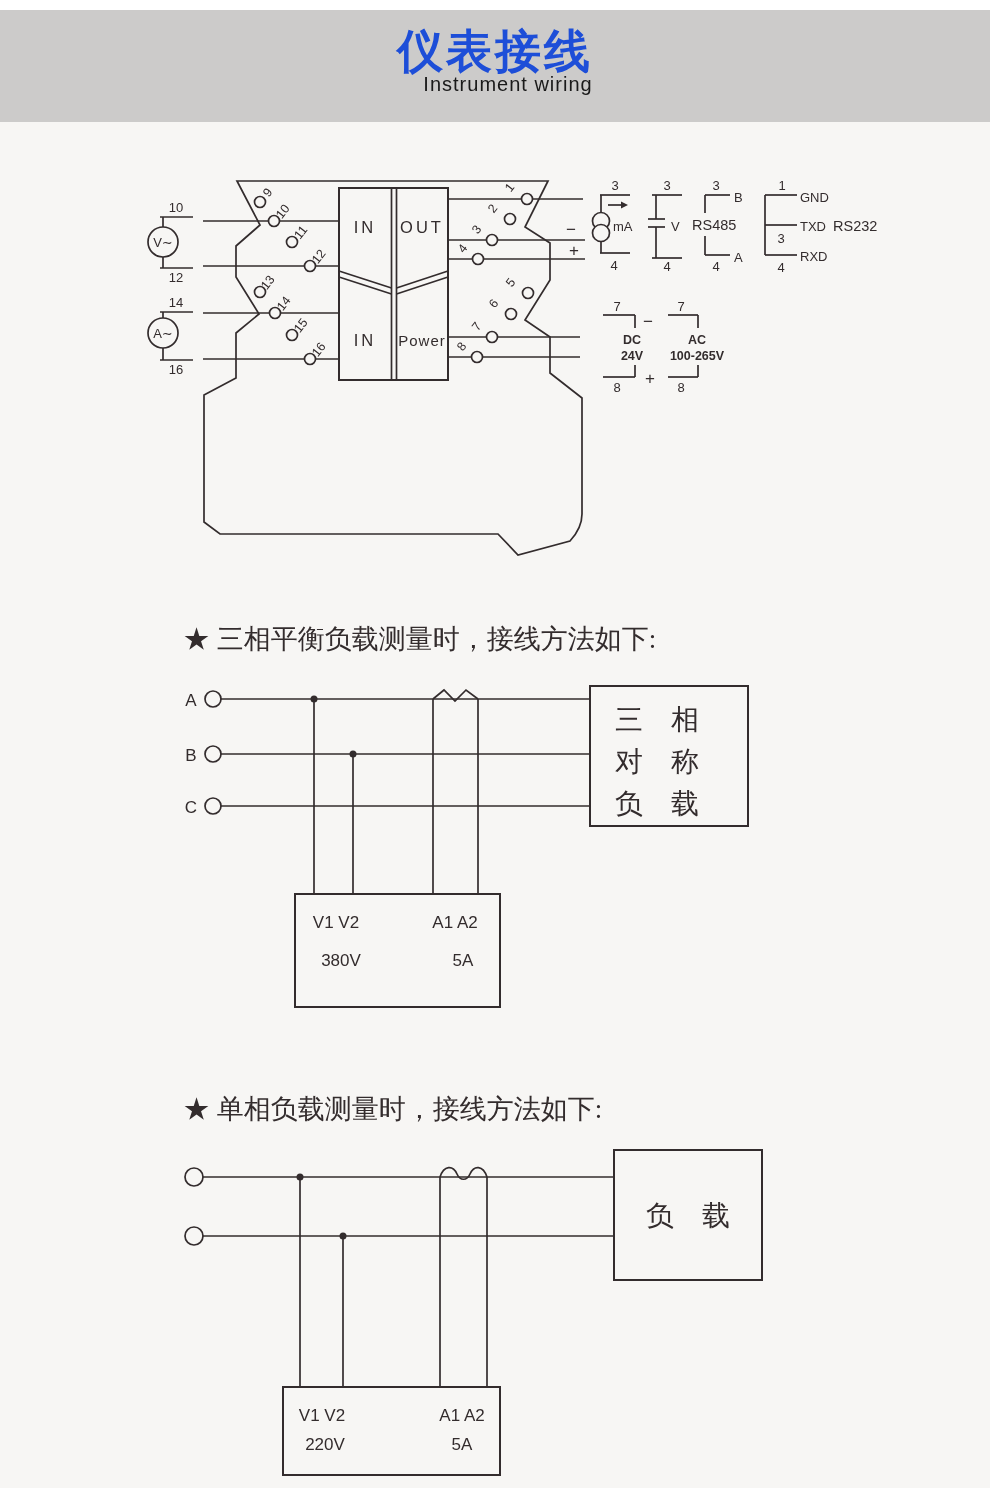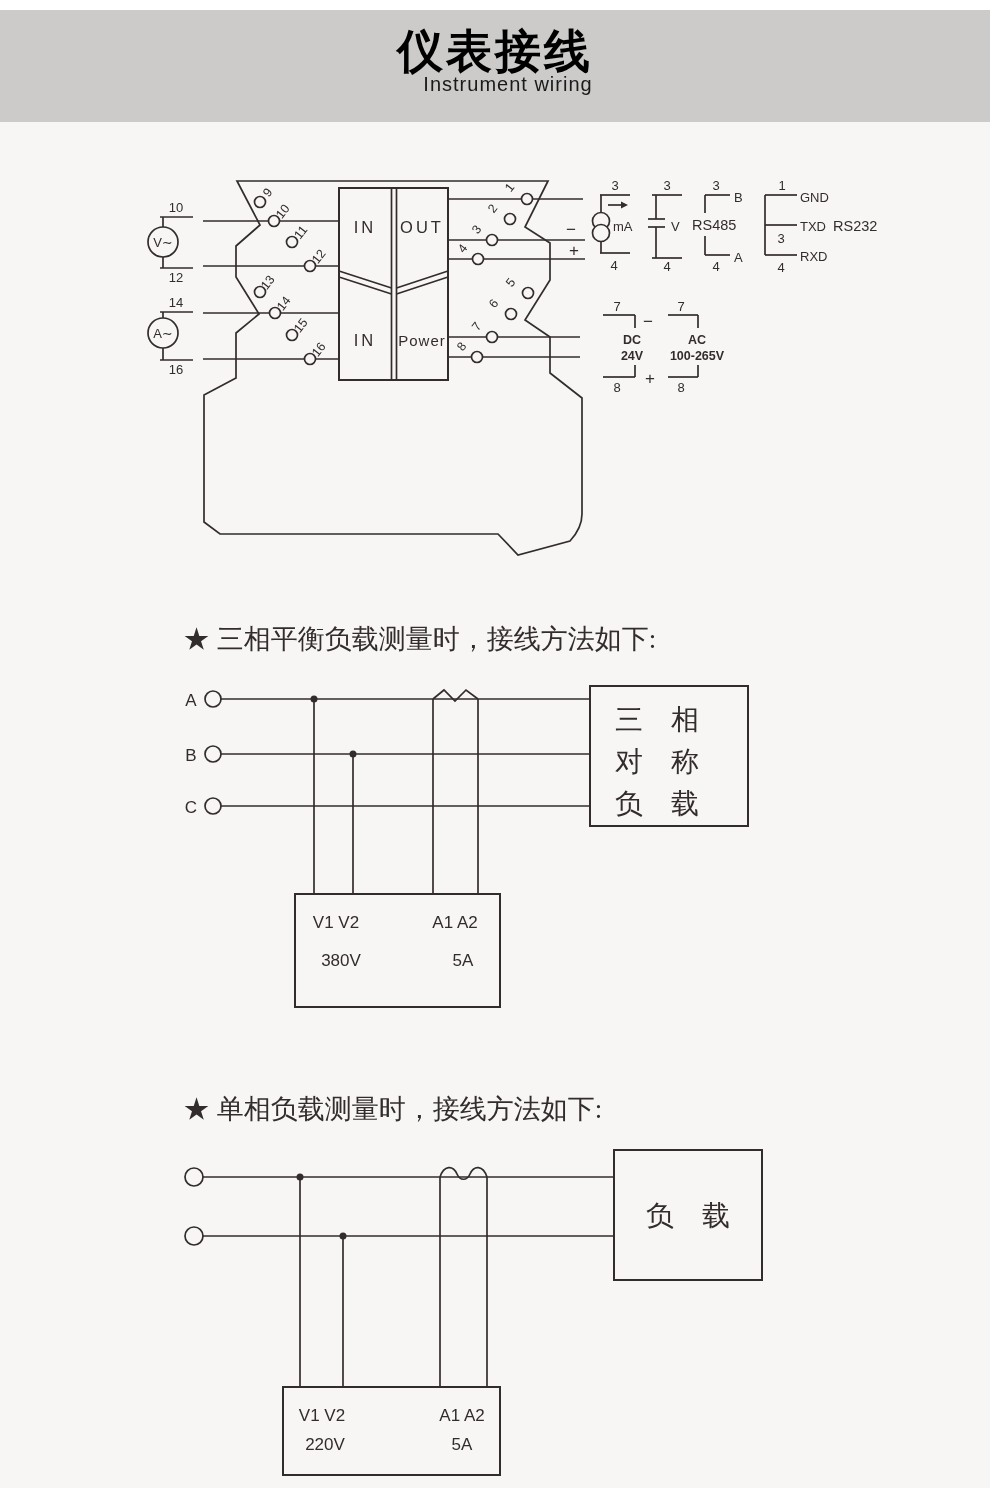--- a/index.html
+++ b/index.html
@@ -1,19 +1,19 @@
 <!DOCTYPE html>
 <html><head>
 <meta charset="utf-8">
 <style>
   html,body{margin:0;padding:0;background:#ffffff;}
   .page{position:relative;width:990px;height:1488px;background:#f7f6f4;font-family:"Liberation Sans","DejaVu Sans",sans-serif;overflow:hidden;}
   .topstrip{position:absolute;left:0;top:0;width:990px;height:10px;background:#ffffff;}
   .header{position:absolute;left:0;top:10px;width:990px;height:112px;background:#cccbca;text-align:center;}
-  .header .title{padding-top:16px;font-size:46px;font-weight:bold;color:#000000;letter-spacing:3px;line-height:1.1;}
+  .header .title{padding-top:16px;font-size:46px;font-weight:bold;color:#1d4ed8;letter-spacing:3px;line-height:1.1;}
   .header .subtitle{font-size:20px;color:#1a1a1a;letter-spacing:1px;margin-top:-4px;padding-left:26px;}
   svg{position:absolute;left:0;top:0;}
   .w{stroke:#332c2d;stroke-width:1.7;fill:none;}
   .b{stroke:#332c2d;stroke-width:2;fill:none;}
   .term{stroke:#332c2d;stroke-width:1.7;fill:#f7f6f4;}
   .dot{fill:#332c2d;stroke:none;}
   text{fill:#332c2d;font-family:"Liberation Sans","DejaVu Sans",sans-serif;}
   .num{font-size:13px;}
   .rot{font-size:12.5px;}
   .mod{font-size:16.5px;letter-spacing:3px;}

